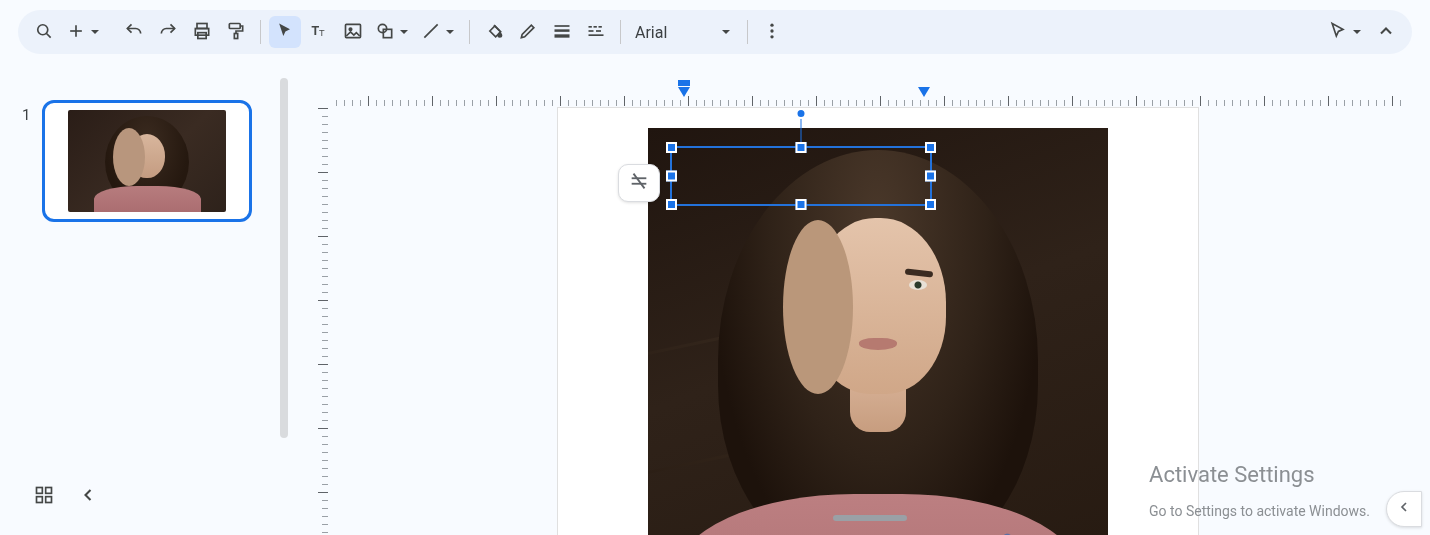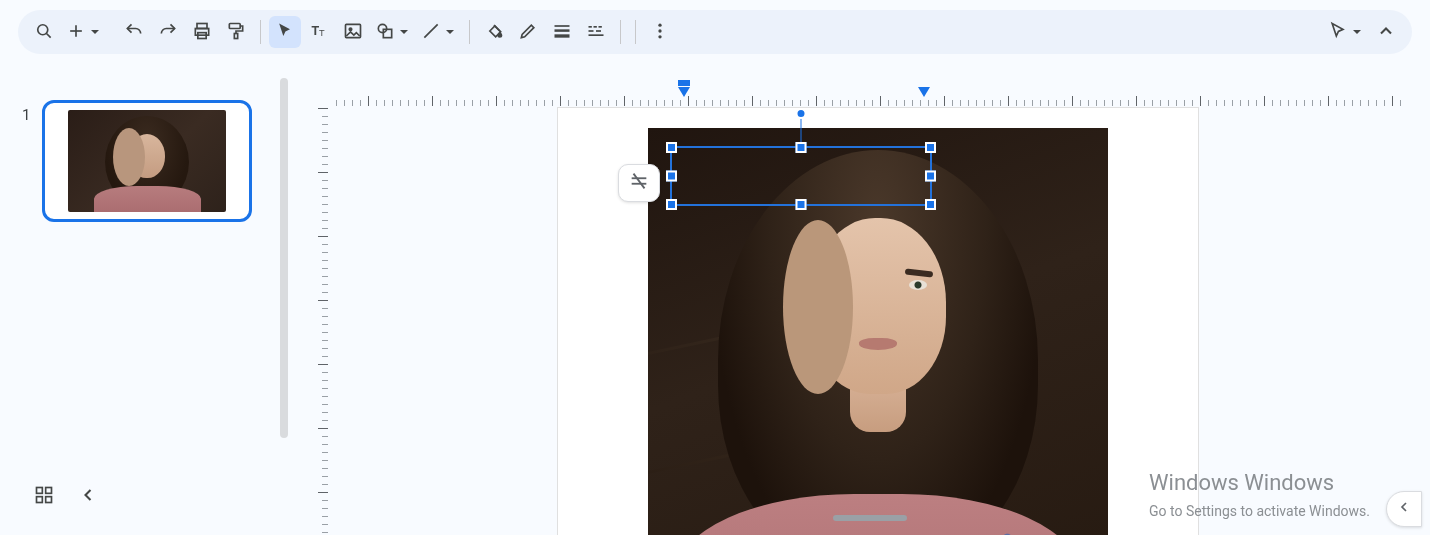--- a/index.html
+++ b/index.html
@@ -193,21 +193,21 @@
   .float-chip svg{width:22px;height:22px;}
 
   .speaker-bar{
     position:absolute;left:50%;bottom:14px;transform:translateX(-50%);
     width:74px;height:6px;border-radius:4px;background:#9aa0a6;
   }
 
   
   .watermark{position:absolute;right:60px;bottom:16px;color:#8b8f93;user-select:none;}
   .watermark .t1{font-size:22px;}
-  .watermark .t2{font-size:14px;margin-top:8px;}
+  .watermark .t2{font-size:14px;margin-top:16px;}
 
   .explore-btn{
     position:absolute;right:8px;bottom:8px;width:36px;height:36px;border-radius:50% 0 0 50%;
     background:#fff;border:1px solid #dadce0;box-shadow:0 1px 3px rgba(0,0,0,.12);
     display:flex;align-items:center;justify-content:center;cursor:pointer;
   }
 </style>
 </head>
 <body>
 
@@ -371,20 +371,28 @@
           <rect x="15" y="6" width="4" height="2"></rect>
           <rect x="3" y="11" width="6" height="2"></rect>
           <rect x="12" y="11" width="6" height="2"></rect>
           <rect x="3" y="16" width="18" height="2"></rect>
         </svg>
     </span>
   </button>
 
   <div class="sep"></div>
 
+  <div class="font-wrap">
+    <span class="font-label">Arial</span>
+    <span class="dd-arrow">
+        <svg viewBox="0 0 10 10">
+          <path d="M1 3 L5 7 L9 3" fill="currentColor"></path>
+        </svg>
+      </span>
+  </div>
 
   <div class="sep"></div>
 
   <button class="tbtn">
     <span>
       <svg viewBox="0 0 24 24" fill="currentColor">
           <circle cx="12" cy="5" r="2"></circle>
           <circle cx="12" cy="12" r="2"></circle>
           <circle cx="12" cy="19" r="2"></circle>
         </svg>
@@ -695,21 +703,21 @@
     <div class="handle h-mr"></div>
     <div class="handle h-bl"></div>
     <div class="handle h-bm"></div>
     <div class="handle h-br"></div>
   </div>
 
   <div class="speaker-bar"></div>
 </div>
 
 <div class="watermark">
-  <div class="t1">Windows Windows</div>
+  <div class="t1">Activate Settings</div>
   <div class="t2">Go to Settings to activate Windows.</div>
 </div>
 
 <div class="explore-btn">
   <span>
     <svg width="16" height="16" viewBox="0 0 24 24" fill="none" stroke="#5f6368" stroke-width="2.5">
         <path d="M15 6l-6 6 6 6"></path>
       </svg>
   </span>
 </div>

